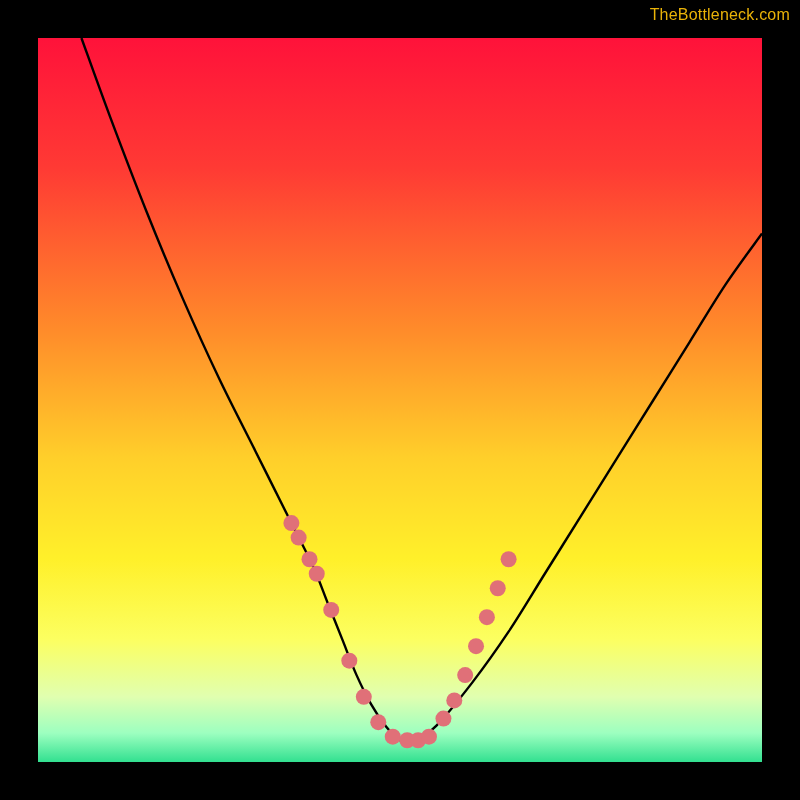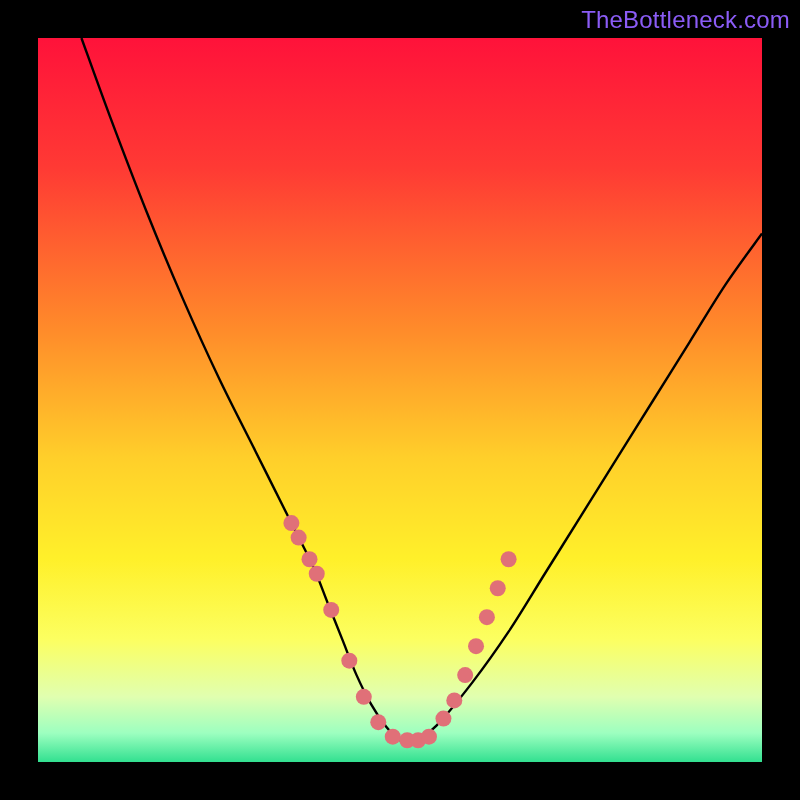--- a/index.html
+++ b/index.html
@@ -25,22 +25,22 @@
     overflow: hidden;
   }
   .gradient {
     position: absolute;
     inset: 0;
   }
   .watermark {
     position: absolute;
     top: 6px;
     right: 10px;
-    color: #8b5cf6;
-    font-size: 24px;
+    color: #eab308;
+    font-size: 16px;
     font-weight: 400;
     letter-spacing: 0.2px;
   }
   svg.curve {
     position: absolute;
     inset: 0;
   }
 </style>
 </head>
 <body>

